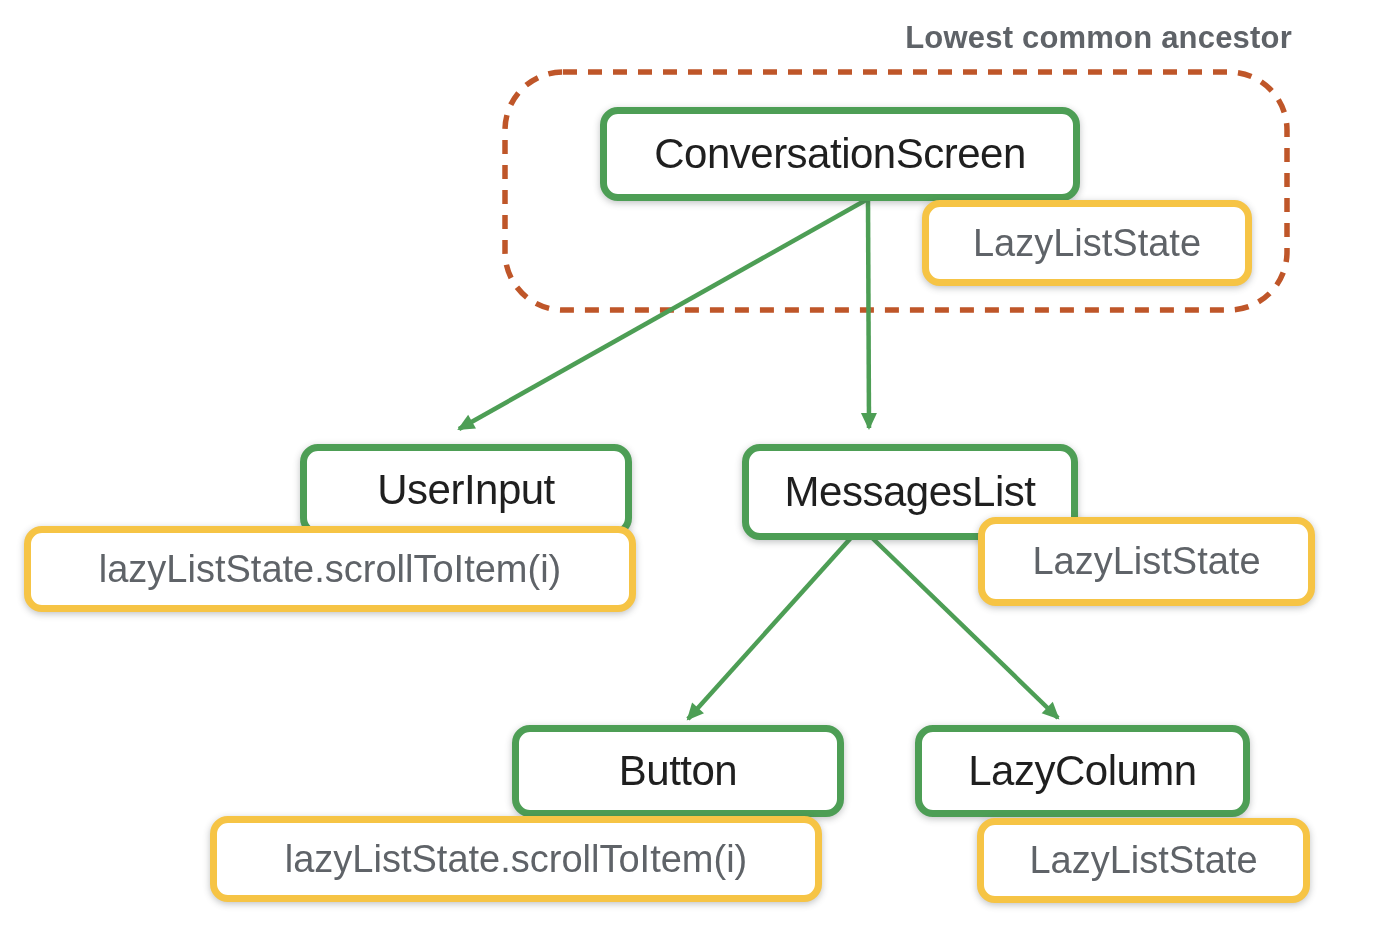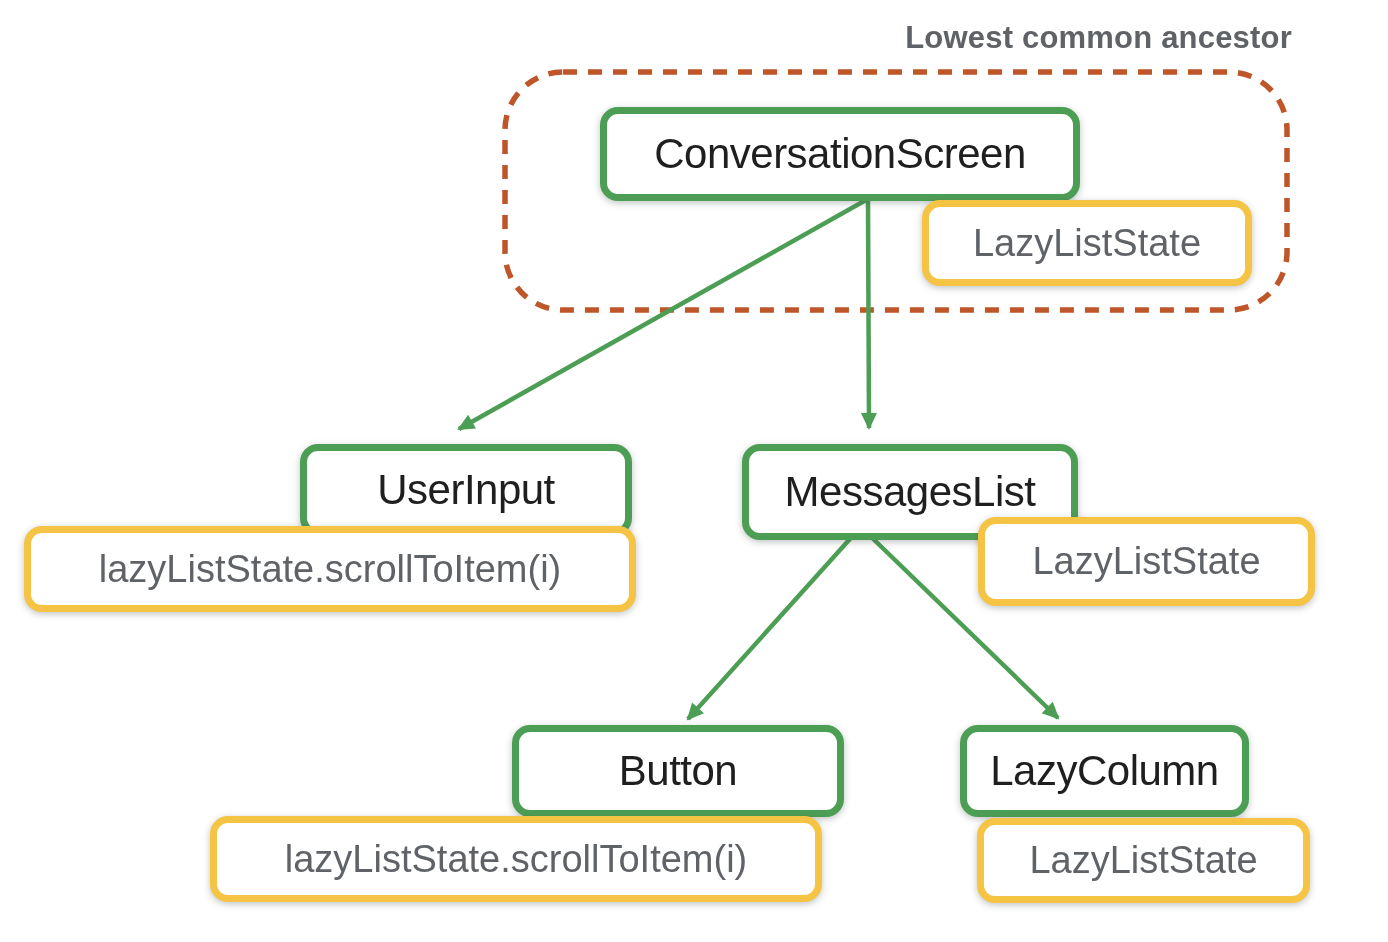--- a/index.html
+++ b/index.html
@@ -48,21 +48,21 @@
     font-size:31px;
     font-weight:700;
     letter-spacing:0.2px;
     white-space:nowrap;
   }
   
   #node-conversation-screen{left:600px;top:107px;width:480px;height:94px;}
   #node-user-input        {left:300px;top:444px;width:332px;height:92px;}
   #node-messages-list     {left:694px;top:444px;width:336px;height:96px;margin-left:48px;}
   #node-button            {left:512px;top:725px;width:332px;height:92px;}
-  #node-lazy-column       {left:915px;top:725px;width:289px;height:92px;margin-left:45px;}
+  #node-lazy-column       {left:915px;top:725px;width:335px;height:92px;}
   
   #badge-conversation-state{left:922px;top:200px;width:330px;height:86px;}
   #badge-user-input-call   {left:24px; top:526px;width:612px;height:86px;}
   #badge-messages-state    {left:978px;top:517px;width:337px;height:89px;}
   #badge-button-call       {left:210px;top:816px;width:612px;height:86px;}
   #badge-lazy-column-state {left:977px;top:818px;width:333px;height:85px;}
 </style>
 </head>
 <body>
 

